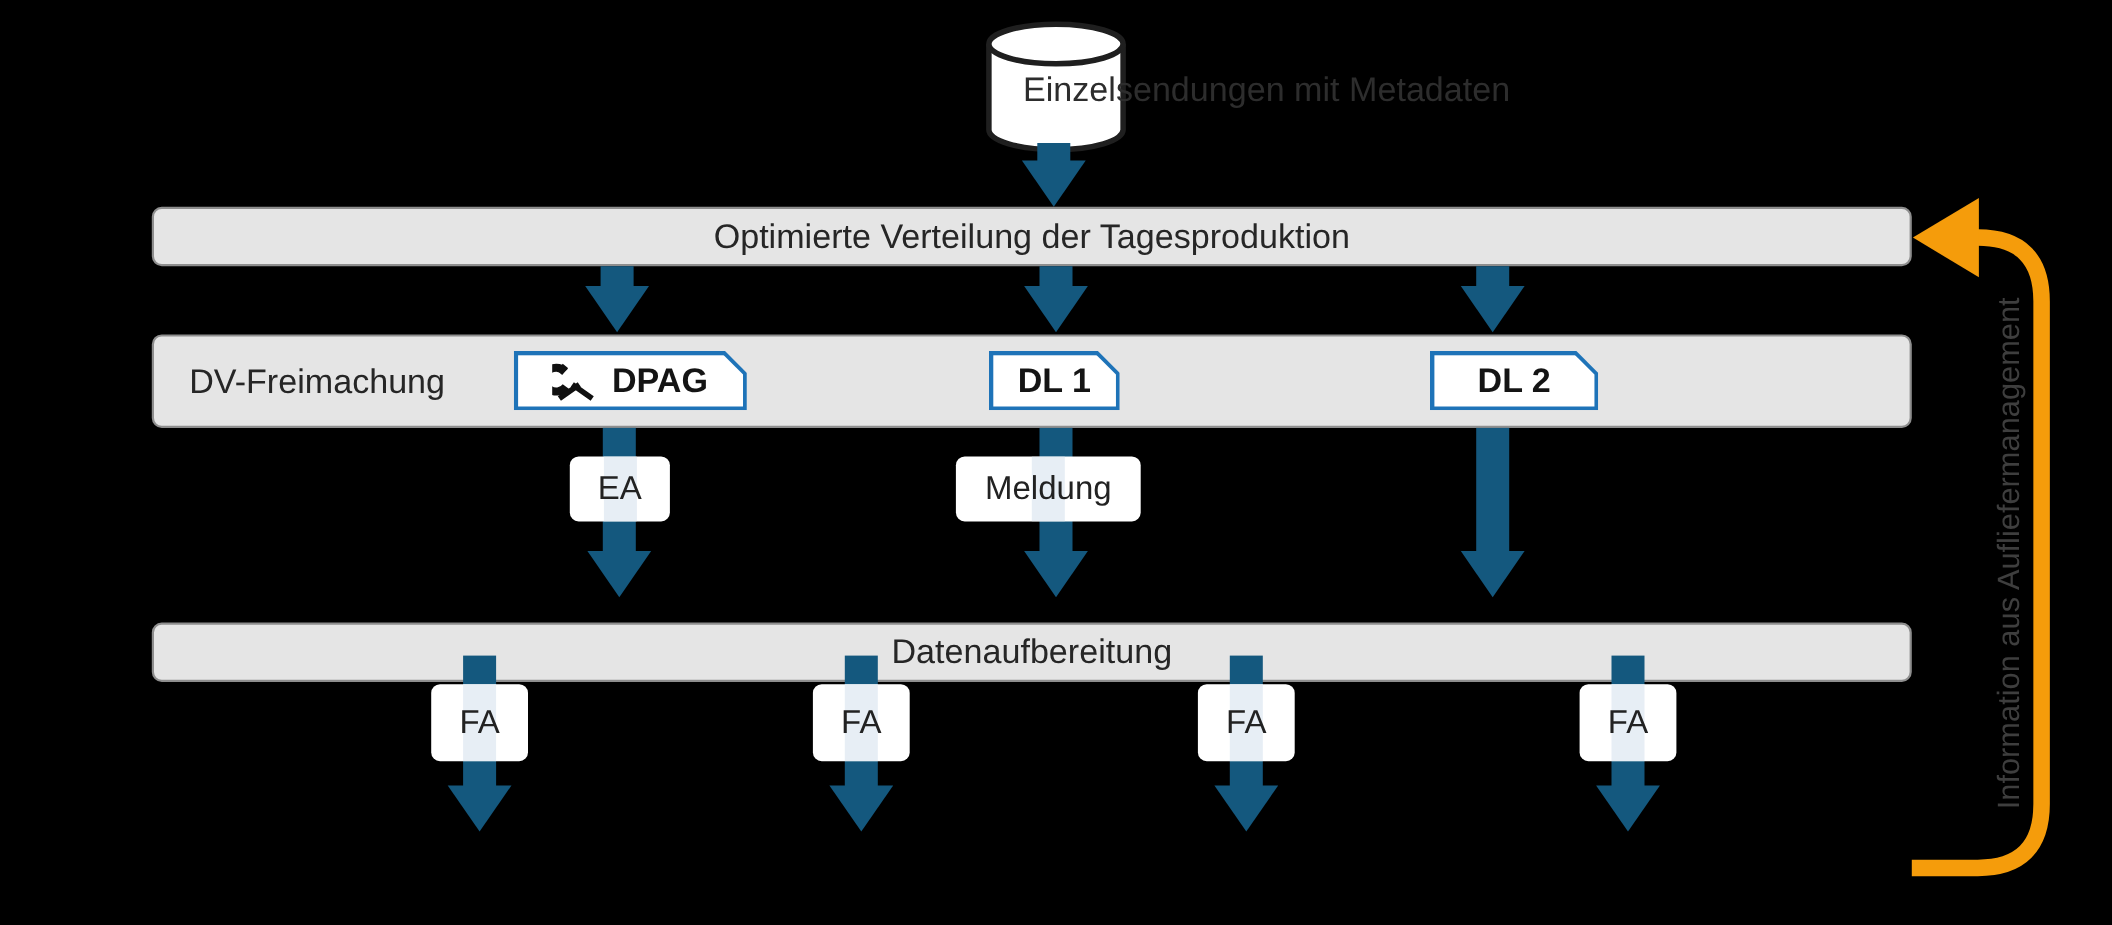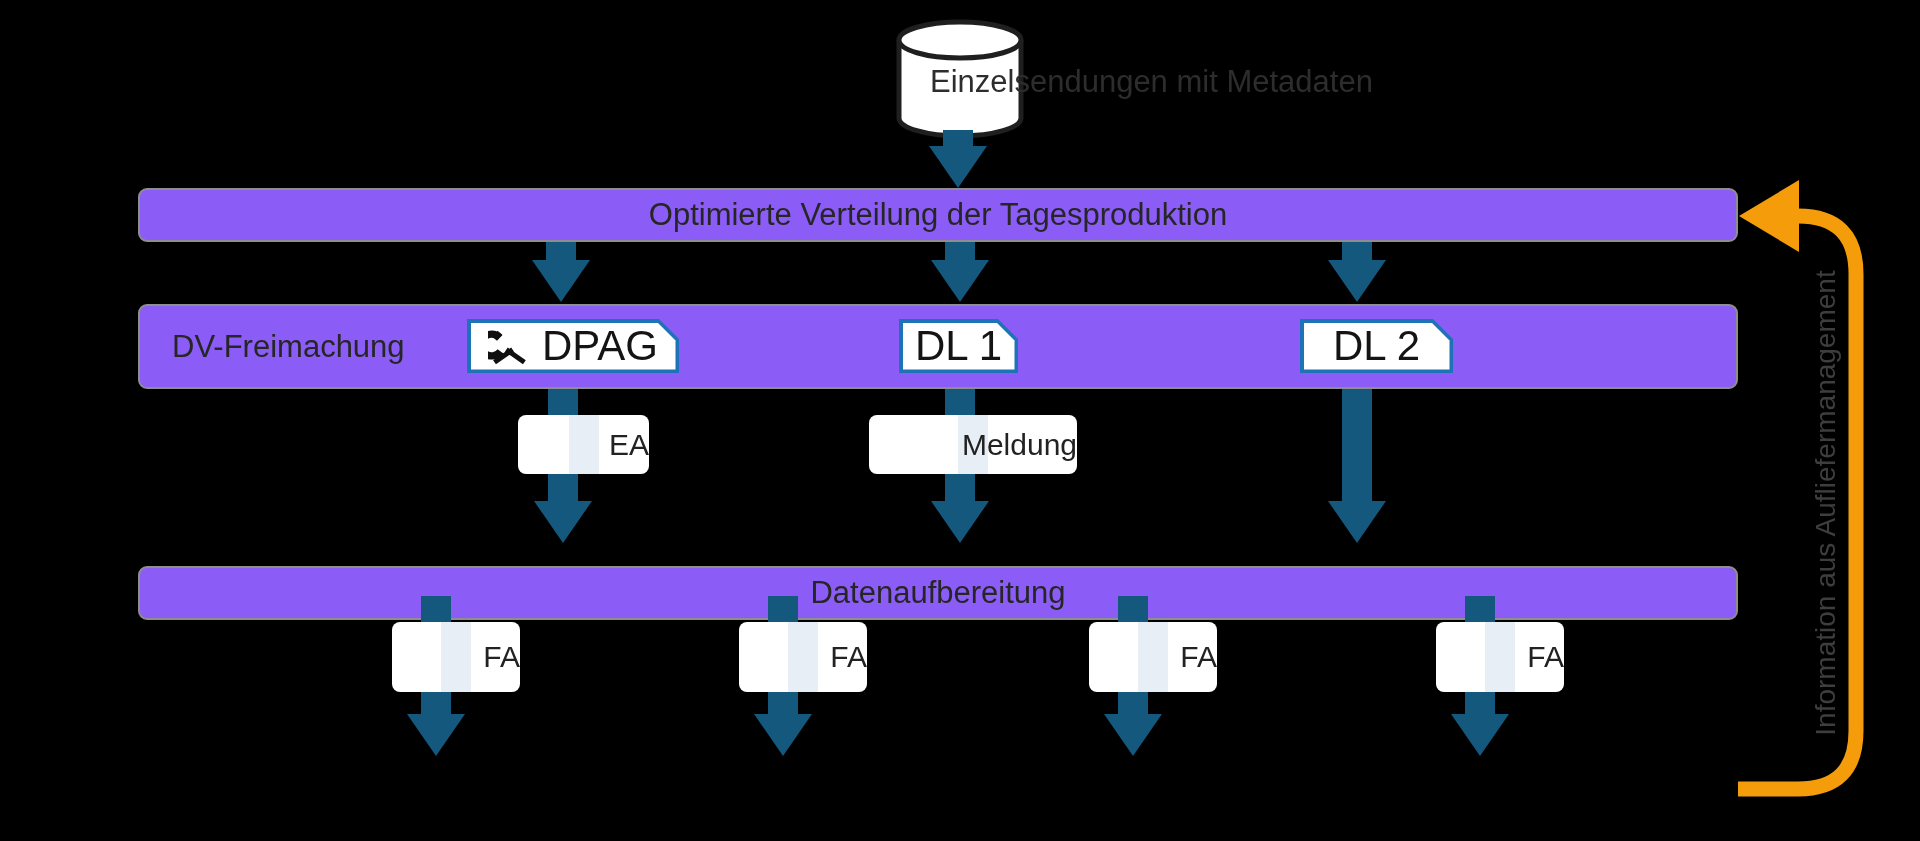--- a/index.html
+++ b/index.html
@@ -3,21 +3,21 @@
 <meta charset="utf-8">
 <style>
   html,body{margin:0;padding:0;background:#000;}
   .canvas{
     position:relative;width:1920px;height:841px;background:#000000;
     font-family:"Liberation Sans", sans-serif;overflow:hidden;
   }
   
   .bar{
     position:absolute;left:138px;width:1600px;box-sizing:border-box;
-    background:#8b5cf6;border:2px solid #8e8e8e;border-radius:9px;
+    background:#e5e5e5;border:2px solid #8e8e8e;border-radius:9px;
     display:flex;align-items:center;justify-content:center;
     font-size:31px;color:#262626;
   }
   .bar.left-align{justify-content:flex-start;padding-left:32px;}
   
   .cyl{position:absolute;left:895px;top:18px;width:130px;height:124px;}
   .diagram-title{
     position:absolute;left:930px;top:64px;white-space:nowrap;
     font-size:31px;color:#2d2d2d;z-index:5;
   }
@@ -28,38 +28,38 @@
     background:#14587e;
   }
   .arrow .head{
     position:absolute;left:50%;margin-left:-29px;bottom:0;width:0;height:0;
     border-left:29px solid transparent;border-right:29px solid transparent;
     border-top:42px solid #14587e;
   }
   
   .flow-label{
     position:absolute;background:#ffffff;border-radius:8px;overflow:hidden;
-    display:flex;align-items:center;justify-content:flex-end;
-    font-size:30px;color:#222222;padding-left:40px;
+    display:flex;align-items:center;justify-content:center;
+    font-size:30px;color:#222222;
   }
   .flow-label .stripe{
     position:absolute;left:50%;margin-left:-15px;width:30px;top:0;bottom:0;
     background:#e7eef5;
   }
   .flow-label .txt{position:relative;z-index:2;}
   
   .badge{
     position:absolute;background:#1e73b8;
     clip-path:polygon(0 0, calc(100% - 20px) 0, 100% 20px, 100% 100%, 0 100%);
   }
   .badge .badge-inner{
     position:absolute;inset:3.5px;background:#ffffff;
     clip-path:polygon(0 0, calc(100% - 18px) 0, 100% 18px, 100% 100%, 0 100%);
     display:flex;align-items:center;justify-content:center;gap:12px;
-    font-weight:normal;font-size:42px;color:#141414;
+    font-weight:bold;font-size:31px;color:#141414;
   }
   .dv-label-text{white-space:nowrap;}
   
   .feedback-svg{position:absolute;left:0;top:0;width:1920px;height:841px;pointer-events:none;}
   .feedback-text{
     position:absolute;left:1826px;top:503px;white-space:nowrap;
     transform:translate(-50%,-50%) rotate(-90deg);
     font-size:28px;color:#3e3e3e;z-index:4;
   }
 </style>

